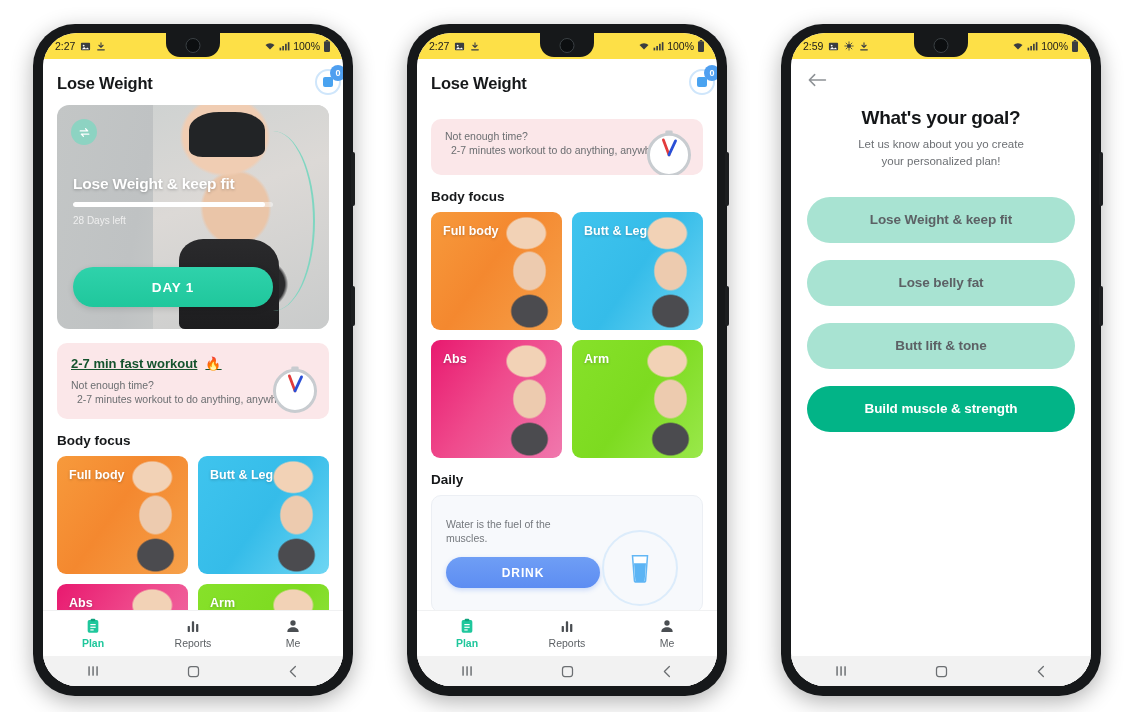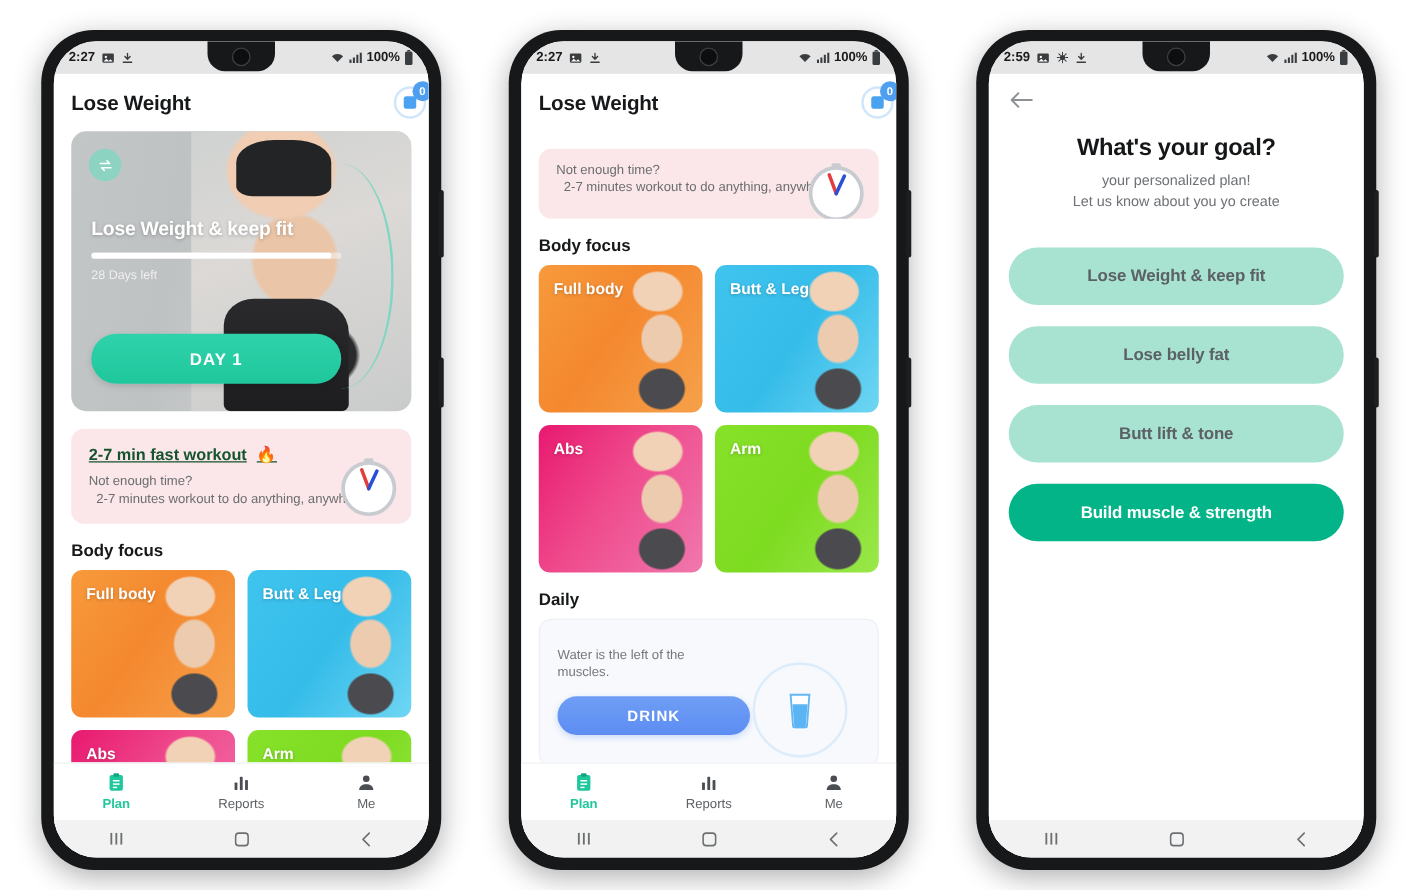--- a/index.html
+++ b/index.html
@@ -35,22 +35,22 @@
     border-radius: 34px;
     overflow: hidden;
   }
 
   
   .statusbar {
     position: relative;
     height: 26px;
     display: flex; align-items: center;
     padding: 0 12px;
-    font-size: 10.5px; color: #1a1a1a; font-weight: 700;
-    background: #e5e5e5;
+    font-size: 10.5px; color: #1a1a1a; font-weight: 400;
+    background: #fde047;
     z-index: 5;
   }
   .sb-left { display:flex; align-items:center; gap:5px; }
   .sb-right { margin-left:auto; display:flex; align-items:center; gap:3px; font-size:10.5px; }
   .notch {
     position: absolute; top: 0; left: 50%; transform: translateX(-50%);
     width: 54px; height: 24px;
     background: #16181a;
     border-bottom-left-radius: 14px; border-bottom-right-radius: 14px;
     z-index: 9;
@@ -468,21 +468,21 @@
             </div>
             <div class="tile t-arm">
               <div class="body"></div>
               <div class="lbl">Arm</div>
             </div>
           </div>
 
           <div class="sec-title">Daily</div>
 
           <div class="water">
-            <div class="w-sub">Water is the left of the muscles.</div>
+            <div class="w-sub">Water is the fuel of the muscles.</div>
             <div class="drink-btn">DRINK</div>
             <div class="w-ring">
               <span class="ico">
                 <svg width="26" height="30" viewBox="0 0 26 32">
                   <path d="M5 3h16l-2 26a2 2 0 01-2 2H9a2 2 0 01-2-2z" fill="#fff" stroke="#63b7f5" stroke-width="1.6"></path>
                   <path d="M6.6 11h12.8l-1.4 18a2 2 0 01-2 2H10a2 2 0 01-2-2z" fill="#5cb4f4"></path>
                 </svg>
               </span>
             </div>
           </div>
@@ -601,22 +601,22 @@
         <div class="content">
 
           <div class="goal-back">
             <svg width="20" height="18" viewBox="0 0 26 20">
                 <path d="M10 3L3 10l7 7M3 10h21" stroke="#8d9195" stroke-width="1.9" fill="none" stroke-linecap="round" stroke-linejoin="round"></path>
               </svg>
           </div>
 
           <div class="goal-h">What's your goal?</div>
           <div class="goal-sub">
+            <div>Let us know about you yo create</div>
             <div>your personalized plan!</div>
-            <div>Let us know about you yo create</div>
           </div>
 
           <div class="goal-list">
             <div class="goal-btn idle">Lose Weight &amp; keep fit</div>
             <div class="goal-btn idle">Lose belly fat</div>
             <div class="goal-btn idle">Butt lift &amp; tone</div>
             <div class="goal-btn sel">Build muscle &amp; strength</div>
           </div>
         </div>
 

